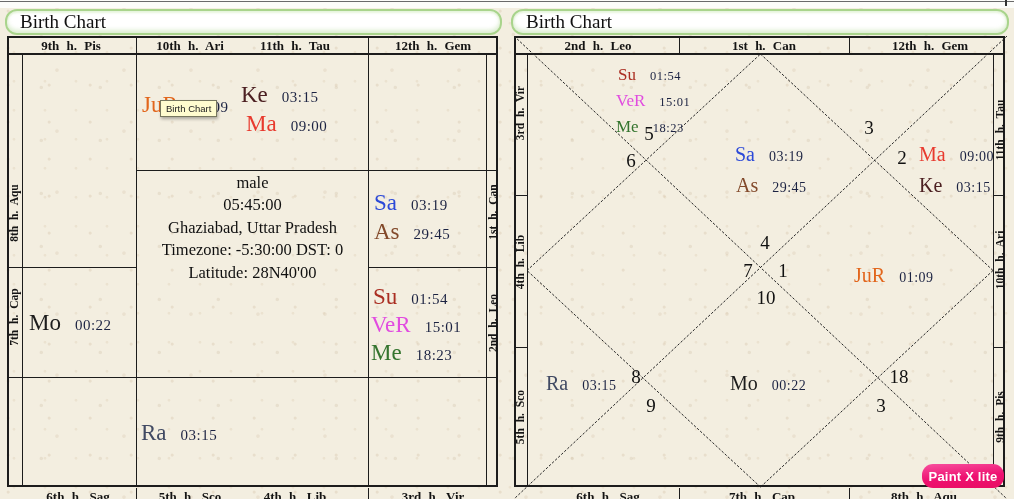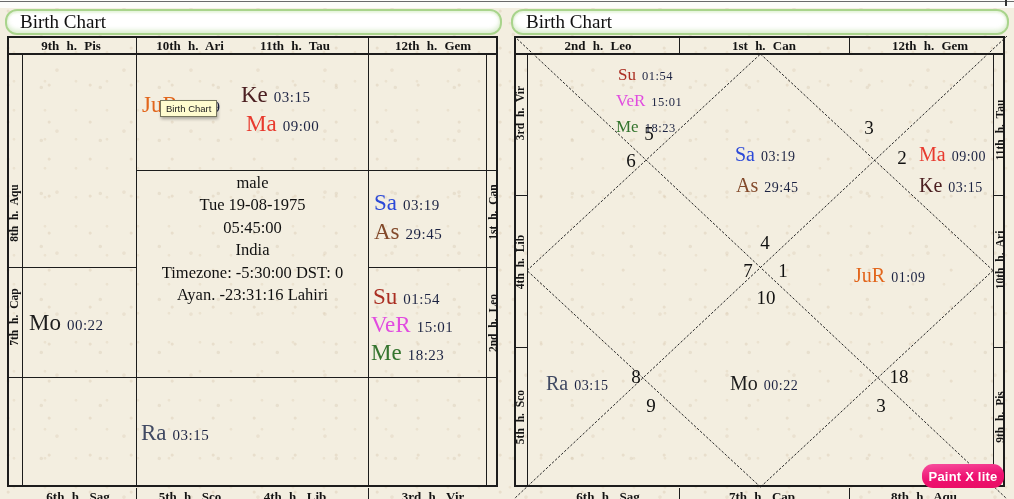--- a/index.html
+++ b/index.html
@@ -20,21 +20,21 @@
     padding-left:13px;font:19px "Liberation Serif",serif;color:#101010;
     box-shadow:inset 0 -3px 4px rgba(170,212,140,.4), inset 0 2px 2px rgba(210,235,190,.5);}
   .border2{position:absolute;box-sizing:border-box;border:2px solid #1c1c1c;}
   .ln{position:absolute;background:#1c1c1c;}
   .hlab{position:absolute;transform:translateX(-50%);font-weight:bold;font-size:13px;
     white-space:nowrap;word-spacing:4px;color:#141414;}
   .vlab{position:absolute;transform:translate(-50%,-50%) rotate(-90deg);font-weight:bold;
     font-size:11.5px;white-space:nowrap;word-spacing:3px;color:#141414;}
   .info{position:absolute;left:137px;top:172px;width:231px;text-align:center;
     font-size:16.5px;line-height:22.4px;color:#101010;}
-  .planet{position:absolute;display:flex;align-items:baseline;gap:6px;white-space:nowrap;z-index:5;}
+  .planet{position:absolute;display:flex;align-items:baseline;gap:14px;white-space:nowrap;z-index:5;}
   .planet .pv{color:#1c2342;letter-spacing:.5px;}
   .lg .pa{font-size:23px;} .lg .pv{font-size:15px;}
   .md .pa{font-size:20px;} .md .pv{font-size:14px;}
   .sm .pa{font-size:17px;} .sm .pv{font-size:12.5px;}
   .num{position:absolute;transform:translate(-50%,-50%);font-size:19px;color:#111;z-index:4;}
   .tooltip{position:absolute;left:160px;top:100px;background:#fffccf;border:1px solid #77775f;
     box-shadow:1px 2px 3px rgba(0,0,0,.3);font:9.5px "Liberation Sans",sans-serif;color:#222;
     padding:2px 5px;z-index:9;white-space:nowrap;}
   .wm{position:absolute;left:922px;top:464px;width:82px;height:24px;border-radius:11px;
     background:linear-gradient(175deg,#f7509f 0%,#ee1070 55%,#e90f63 100%);
@@ -80,25 +80,24 @@
     <div class="hlab" style="left:190px;top:489px;">5th h. Sco</div>
     <div class="hlab" style="left:295px;top:489px;">4th h. Lib</div>
     <div class="hlab" style="left:433px;top:489px;">3rd h. Vir</div>
     <div class="vlab" style="left:14px;top:213px;">8th h. Aqu</div>
     <div class="vlab" style="left:14px;top:317px;">7th h. Cap</div>
     <div class="vlab" style="left:493px;top:212px;">1st h. Can</div>
     <div class="vlab" style="left:493px;top:323px;">2nd h. Leo</div>
 
     <div class="info">
       <div>male</div>
-      <div>Tue 19-08-1975</div>
       <div>05:45:00</div>
-      <div>India</div>
+      <div>Ghaziabad, Uttar Pradesh</div>
       <div>Timezone: -5:30:00 DST: 0</div>
-      <div>Ayan. -23:31:16 Lahiri</div>
+      <div>Latitude: 28N40'00</div>
     </div>
 
     <div class="planet lg" style="left:142px;top:92px;">
       <span class="pa" style="color: rgb(226, 102, 28);">JuR</span>
         <span class="pv">01:09</span>
       </div>
     <div class="planet lg" style="left:241px;top:82px;">
       <span class="pa" style="color: rgb(76, 32, 34);">Ke</span>
         <span class="pv">03:15</span>
       </div>

